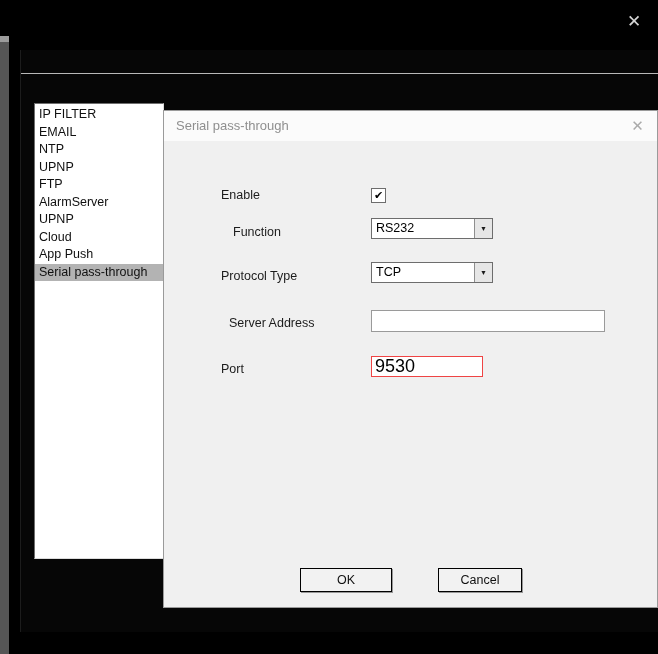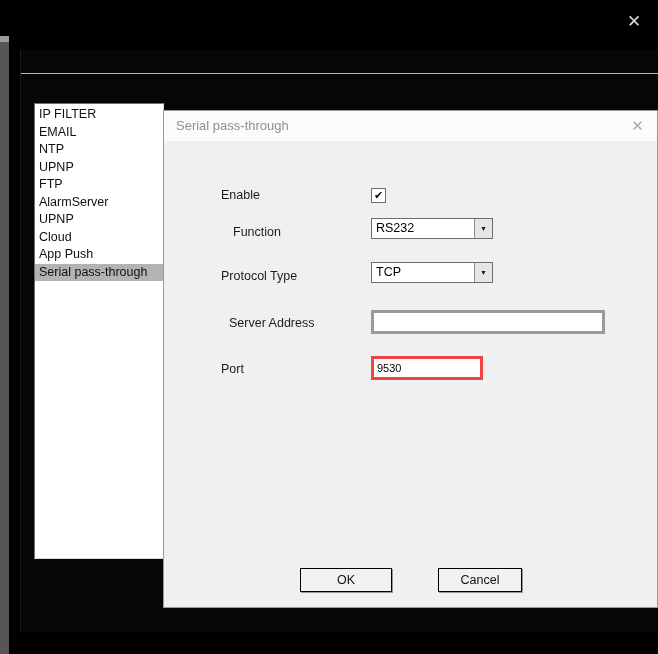--- a/index.html
+++ b/index.html
@@ -94,22 +94,22 @@
   .combo-function { left:207px; top:107px; }
   .combo-protocol { left:207px; top:151px; }
   .combo-value { flex:1; font-size:12.5px; line-height:19px; padding-left:4px; color:#000; overflow:hidden; }
   .combo-arrow {
     width:17px; background:#e6e6e6; border-left:1px solid #8e8e8e;
     text-align:center; font-size:7px; line-height:19px; color:#1a1a1a;
   }
 
   
   .text-input {
-    position:absolute; background:#fff; border:3px solid #ef4444;
-    font-size:11px; padding:9px 3px; box-sizing:border-box;
+    position:absolute; background:#fff; border:1px solid #ef4444;
+    font-size:18px; padding:9px 3px; box-sizing:border-box;
     font-family:inherit; outline:none; color:#000;
   }
   .input-server { left:207px; top:199px; width:234px; height:22px; border-color:#9a9a9a; }
   .input-port   { left:207px; top:245px; width:112px; height:21px; }
 
   
   .btn {
     position:absolute; top:457px; height:24px;
     background:#f2f2f2; border:1px solid #000000;
     box-shadow:1px 1px 0 #979797;

